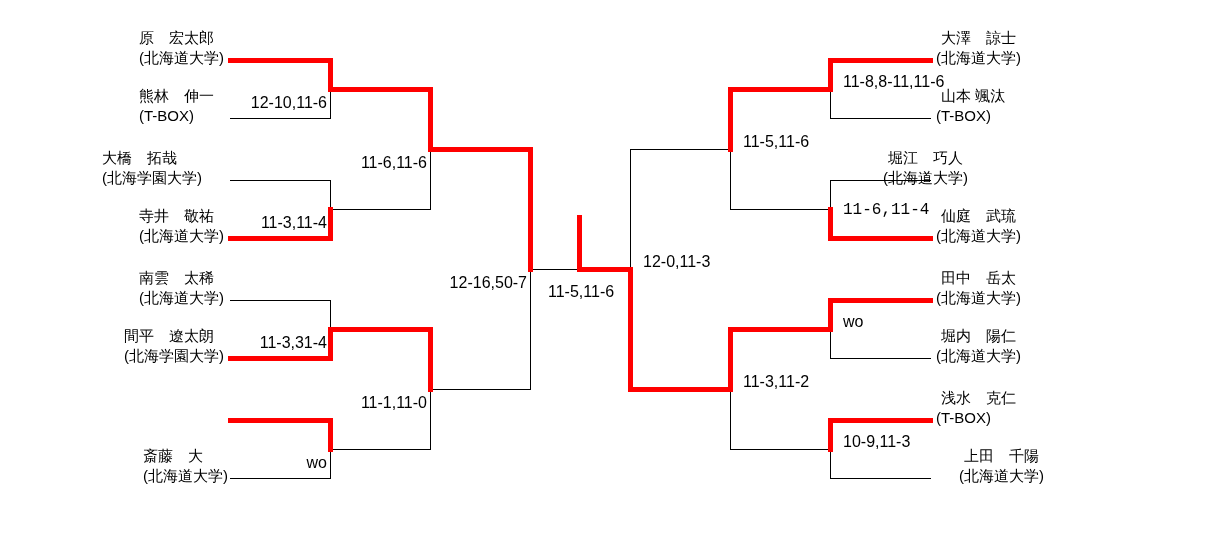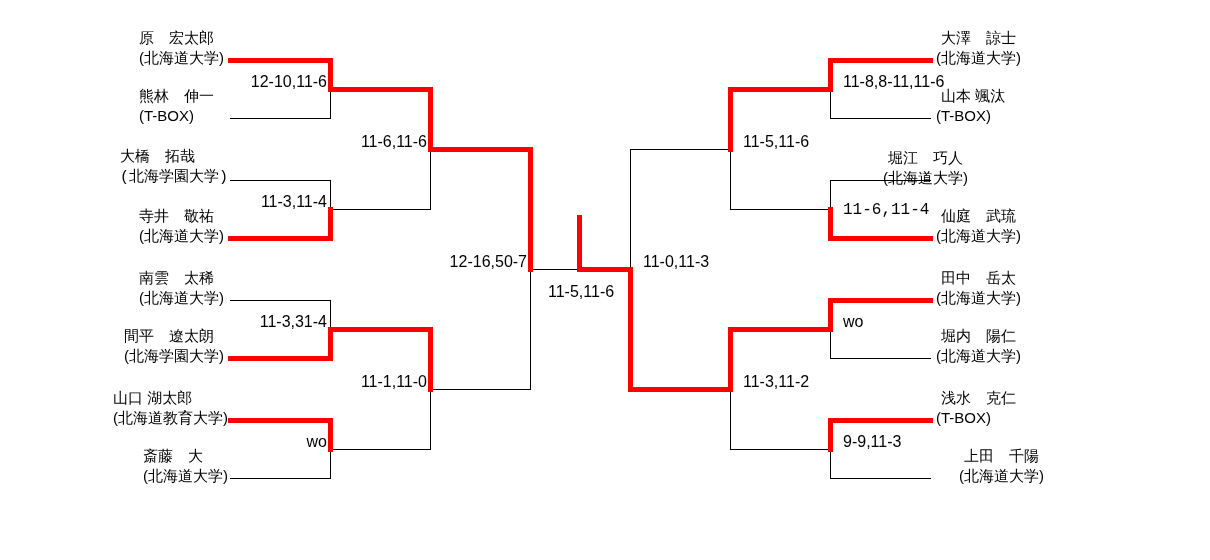--- a/index.html
+++ b/index.html
@@ -13,21 +13,21 @@
     color:#000000;
   }
   .hline,.vline{position:absolute;background:#000000;}
   .redseg{position:absolute;background:#ff0000;}
   .pl{position:absolute;line-height:20px;font-size:15px;white-space:nowrap;}
   .pl.left{text-align:left;}
   .pl.right{text-align:left;}
   .pl.left .pname{padding-right:14px;}
   .pl.right .pname{padding-left:5px;}
   .score{position:absolute;font-size:16px;line-height:16px;white-space:nowrap;}
-  .score.sleft{text-align:center;}
+  .score.sleft{text-align:center;margin-top:21px;}
   .score.sright{text-align:center;}
 </style>
 </head>
 <body>
 
 <div id="canvas">
     <div class="hline" style="left: 230px; top: 60px; width: 101px; height: 1px; background: rgb(0, 0, 0);"></div>
     <div class="hline" style="left: 230px; top: 118px; width: 101px; height: 1px; background: rgb(0, 0, 0);"></div>
     <div class="hline" style="left: 230px; top: 180px; width: 101px; height: 1px; background: rgb(0, 0, 0);"></div>
     <div class="hline" style="left: 230px; top: 238px; width: 101px; height: 1px; background: rgb(0, 0, 0);"></div>
@@ -103,39 +103,35 @@
     <div class="redseg" style="left: 828px; top: 418px; width: 5px; height: 34px; background: rgb(255, 0, 0);"></div>
     <div class="redseg" style="left: 577px; top: 215px; width: 5px; height: 57px; background: rgb(255, 0, 0);"></div>
     <div class="pl left" style="top: 28px; right: 982px;">
       <div class="pname">原　宏太郎</div>
       <div class="pclub">(北海道大学)</div>
     </div>
     <div class="pl left" style="top: 86px; right: 982px;">
       <div class="pname">熊林　伸一</div>
       <div class="pclub">(T-BOX)</div>
     </div>
-    <div class="pl left" style="top: 148px; right: 982px; font-family: Liberation Mono, monospace;">
+    <div class="pl left" style="top: 148px; right: 1008px;">
       <div class="pname">大橋　拓哉</div>
       <div class="pclub">(北海学園大学)</div>
     </div>
     <div class="pl left" style="top: 206px; right: 982px;">
       <div class="pname">寺井　敬祐</div>
       <div class="pclub">(北海道大学)</div>
     </div>
     <div class="pl left" style="top: 268px; right: 982px;">
       <div class="pname">南雲　太稀</div>
       <div class="pclub">(北海道大学)</div>
     </div>
     <div class="pl left" style="top: 326px; right: 982px;">
       <div class="pname">間平　遼太朗</div>
       <div class="pclub">(北海学園大学)</div>
-    </div>
-    <div class="pl left" style="top: 388px; right: 982px;">
-      <div class="pname">山口 湖太郎</div>
-      <div class="pclub">(北海道教育大学)</div>
     </div>
     <div class="pl left" style="top: 446px; right: 982px;">
       <div class="pname">斎藤　大</div>
       <div class="pclub">(北海道大学)</div>
     </div>
     <div class="pl right" style="top: 28px; left: 936px;">
       <div class="pname">大澤　諒士</div>
       <div class="pclub">(北海道大学)</div>
     </div>
     <div class="pl right" style="top: 86px; left: 936px;">
@@ -169,18 +165,18 @@
     <div class="score sleft" style="top: 74px; right: 883px;">12-10,11-6</div>
     <div class="score sleft" style="top: 194px; right: 883px;">11-3,11-4</div>
     <div class="score sleft" style="top: 314px; right: 883px;">11-3,31-4</div>
     <div class="score sleft" style="top: 434px; right: 883px;">wo</div>
     <div class="score sleft" style="top: 134px; right: 783px;">11-6,11-6</div>
     <div class="score sleft" style="top: 374px; right: 783px;">11-1,11-0</div>
     <div class="score sleft" style="top: 254px; right: 683px;">12-16,50-7</div>
     <div class="score sright" style="top: 74px; left: 843px;">11-8,8-11,11-6</div>
     <div class="score sright" style="top: 202px; left: 843px; font-family: Liberation Mono, monospace;">11-6,11-4</div>
     <div class="score sright" style="top: 314px; left: 843px;">wo</div>
-    <div class="score sright" style="top: 434px; left: 843px;">9-9,11-3</div>
+    <div class="score sright" style="top: 434px; left: 843px;">10-9,11-3</div>
     <div class="score sright" style="top: 134px; left: 743px;">11-5,11-6</div>
     <div class="score sright" style="top: 374px; left: 743px;">11-3,11-2</div>
-    <div class="score sright" style="top: 254px; left: 643px;">11-0,11-3</div>
+    <div class="score sright" style="top: 254px; left: 643px;">12-0,11-3</div>
     <div class="score sright" style="top: 284px; left: 548px;">11-5,11-6</div>
   </div>
 
 </body></html>

